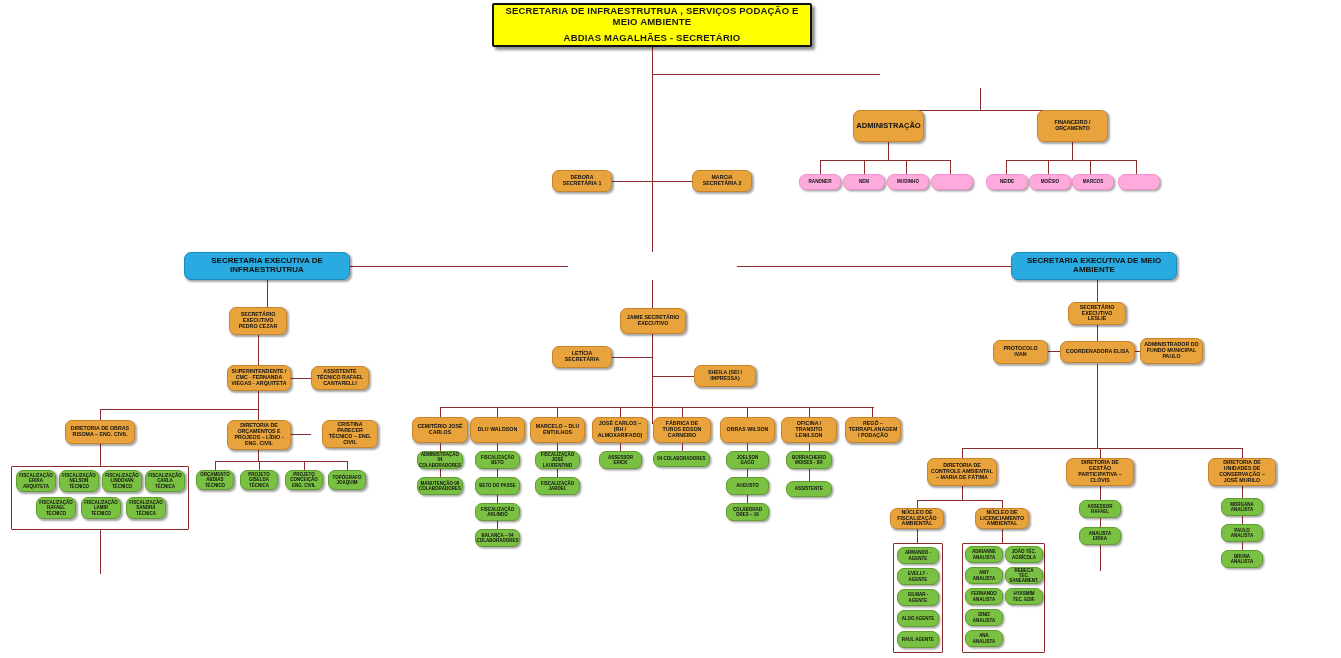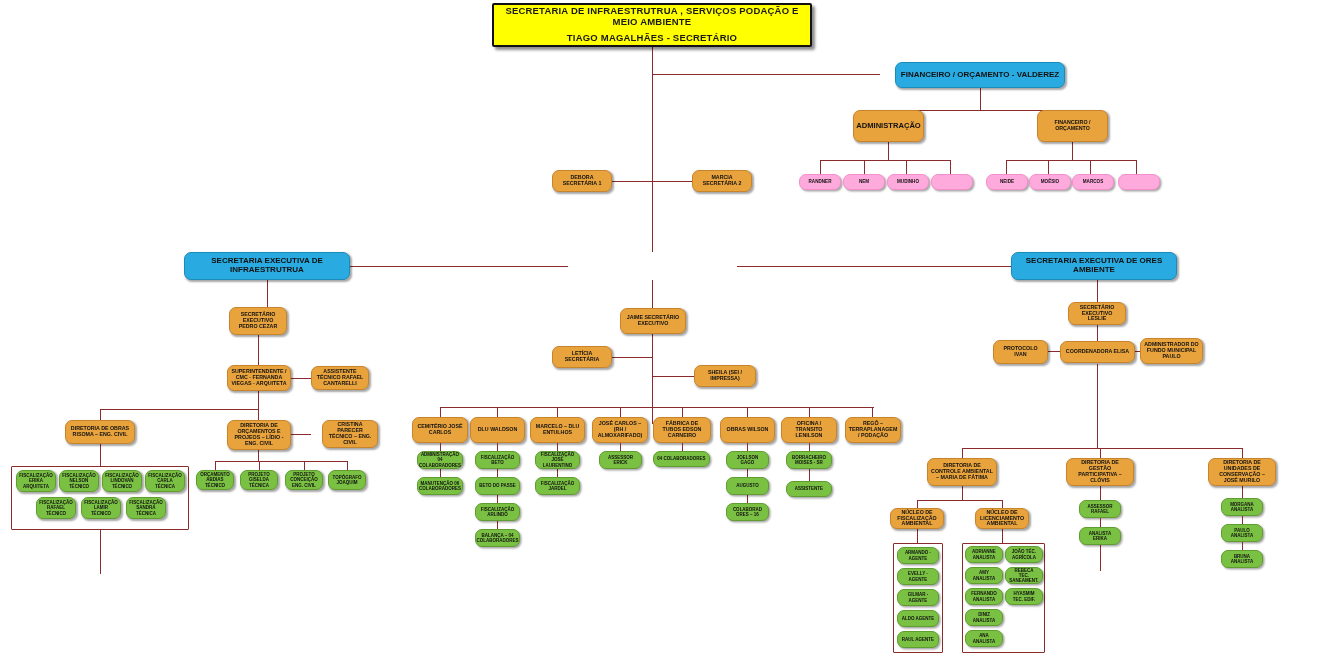--- a/index.html
+++ b/index.html
@@ -103,43 +103,42 @@
   <div class="line vl" style="left:1002px;top:500px;height:8px;"></div>
   <div class="line vl" style="left:917px;top:529px;height:14px;"></div>
   <div class="line vl" style="left:1002px;top:529px;height:14px;"></div>
 
   <div class="line vl" style="left:1100px;top:486px;height:85px;"></div>
 
   <div class="line vl" style="left:1242px;top:486px;height:80px;"></div>
 
   <div class="node yellow" style="left:492px;top:3px;width:320px;height:44px;flex-direction:column;">
     <span>SECRETARIA DE INFRAESTRUTRUA , SERVIÇOS PODAÇÃO E MEIO AMBIENTE</span>
-    <span style="margin-top:6px">TIAGO MAGALHÃES - SECRETÁRIO</span>
+    <span style="margin-top:6px">ABDIAS MAGALHÃES - SECRETÁRIO</span>
   </div>
 
-  <div class="node blue" style="left:895px;top:62px;width:170px;height:26px;">FINANCEIRO / ORÇAMENTO -  VALDEREZ</div>
 
   <div class="node orange big" style="left:853px;top:110px;width:71px;height:32px;">ADMINISTRAÇÃO</div>
   <div class="node orange" style="left:1037px;top:110px;width:71px;height:32px;">FINANCEIRO / ORÇAMENTO</div>
 
   <div class="node pink" style="left:799px;top:174px;width:42px;height:16px;">RANDNER</div>
   <div class="node pink" style="left:843px;top:174px;width:42px;height:16px;">NEM</div>
   <div class="node pink" style="left:887px;top:174px;width:42px;height:16px;">MUDINHO</div>
   <div class="node pink" style="left:931px;top:174px;width:42px;height:16px;"></div>
 
   <div class="node pink" style="left:986px;top:174px;width:42px;height:16px;">NEIDE</div>
   <div class="node pink" style="left:1029px;top:174px;width:42px;height:16px;">MOÉSIO</div>
   <div class="node pink" style="left:1072px;top:174px;width:42px;height:16px;">MARCOS</div>
   <div class="node pink" style="left:1118px;top:174px;width:42px;height:16px;"></div>
 
   <div class="node orange" style="left:552px;top:170px;width:60px;height:22px;">DEBORA  SECRETÁRIA 1</div>
   <div class="node orange" style="left:692px;top:170px;width:60px;height:22px;">MARCIA  SECRETÁRIA 2</div>
 
   <div class="node blue" style="left:184px;top:252px;width:166px;height:28px;">SECRETARIA EXECUTIVA DE INFRAESTRUTRUA</div>
-  <div class="node blue" style="left:1011px;top:252px;width:166px;height:28px;">SECRETARIA EXECUTIVA DE ORES AMBIENTE</div>
+  <div class="node blue" style="left:1011px;top:252px;width:166px;height:28px;">SECRETARIA EXECUTIVA DE MEIO AMBIENTE</div>
 
   <div class="node orange" style="left:229px;top:307px;width:58px;height:28px;">SECRETÁRIO EXECUTIVO PEDRO CEZAR</div>
   <div class="node orange" style="left:227px;top:365px;width:64px;height:26px;">SUPERINTENDENTE / CMC - FERNANDA VIEGAS - ARQUITETA</div>
   <div class="node orange" style="left:311px;top:366px;width:58px;height:24px;">ASSISTENTE TÉCNICO RAFAEL CANTARELLI</div>
   <div class="node orange" style="left:65px;top:420px;width:70px;height:24px;">DIRETORIA DE OBRAS RISOMA – ENG. CIVIL</div>
   <div class="node orange" style="left:227px;top:420px;width:64px;height:30px;">DIRETORIA DE ORÇAMENTOS E PROJEOS – LÍDIO - ENG. CIVIL</div>
   <div class="node orange" style="left:322px;top:420px;width:56px;height:28px;">CRISTINA  PARECER TÉCNICO – ENG. CIVIL</div>
 
   <div class="frame" style="left:11px;top:466px;width:178px;height:64px;"></div>
   <div class="node green" style="left:16px;top:470px;width:40px;height:22px;">FISCALIZAÇÃO ERIKA ARQUITETA</div>

